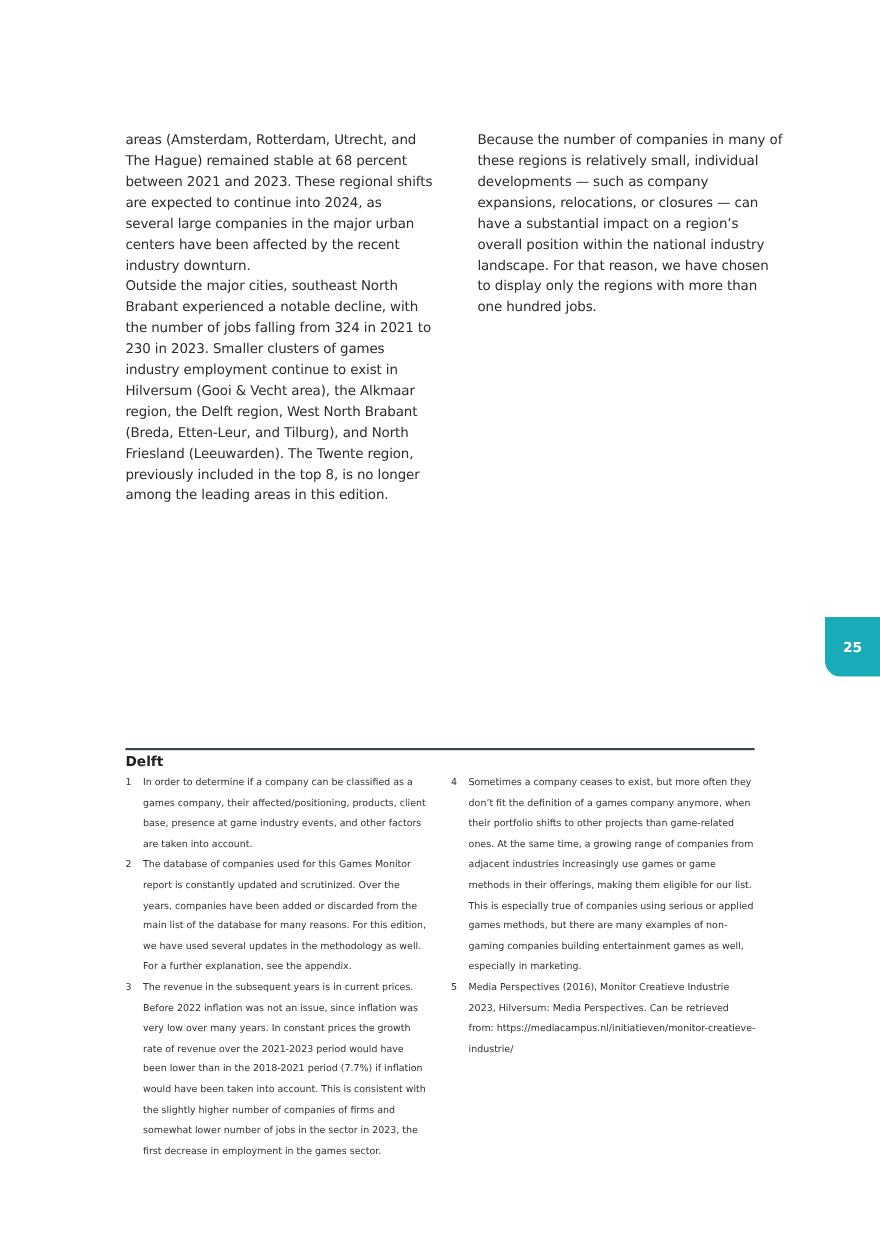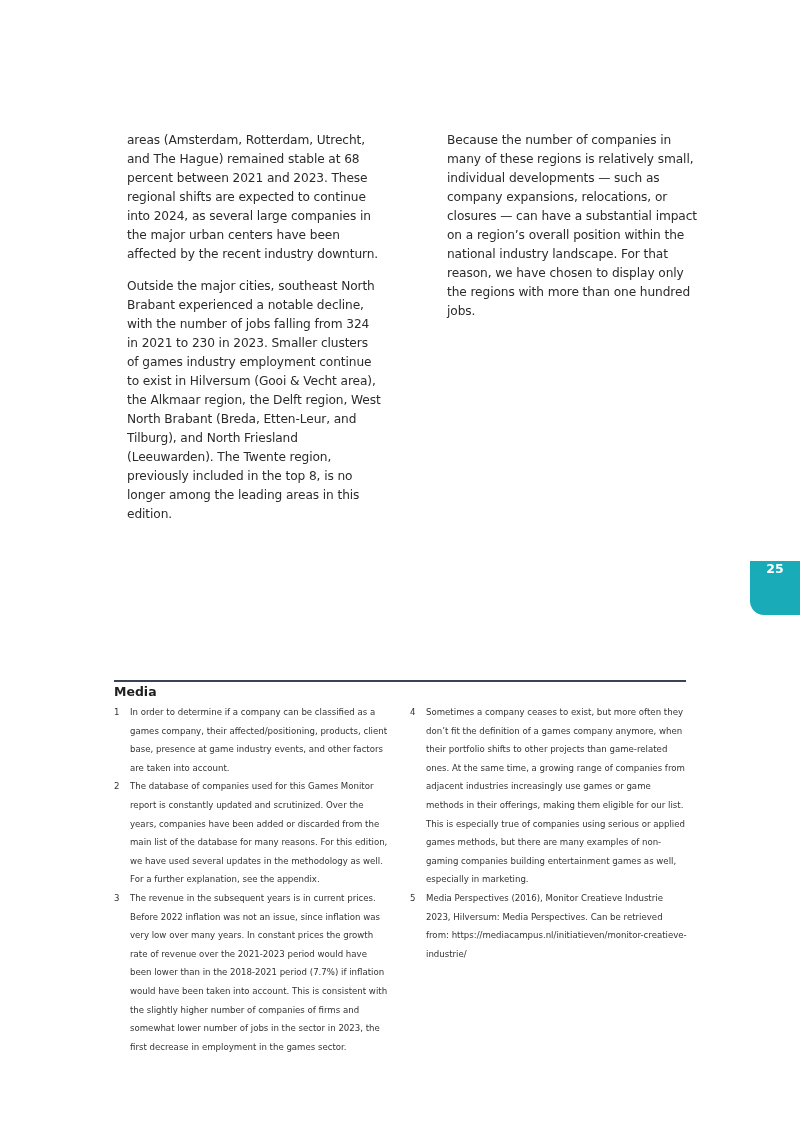--- a/index.html
+++ b/index.html
@@ -16,35 +16,35 @@
       position: absolute;
       top: 118px;
       width: 282px;
       font-size: 12.2px;
       line-height: 19px;
       letter-spacing: -0.1px;
       color: #2b2b2b;
     }
     .body-col.left { left: 114px; width: 280px; }
     .body-col.right { left: 434px; width: 280px; }
-    .body-col p { margin: 13px; }
+    .body-col p { margin: 0; }
 
     .page-tab {
       position: absolute;
       left: 750px;
       top: 561px;
       width: 50px;
       height: 54px;
       background: #1aabb8;
       border-bottom-left-radius: 14px;
       color: #ffffff;
       font-weight: bold;
       font-size: 12.5px;
       display: flex;
-      align-items: flex-start;
+      align-items: center;
       justify-content: center;
     }
 
     .notes-divider {
       position: absolute;
       left: 114px;
       top: 680px;
       width: 572px;
       height: 1.5px;
       background: #3b4255;
@@ -88,21 +88,21 @@
 
   <div class="body-col right">
     <p>Because the number of companies in many of these regions is relatively small, individual developments — such as company expansions, relocations, or closures — can have a substantial impact on a region’s overall position within the national industry landscape. For that reason, we have chosen to display only the regions with more than one hundred jobs.</p>
   </div>
 
   <div class="page-tab">
     <span>25</span>
   </div>
 
   <div class="notes-divider"></div>
-  <div class="notes-title">Media</div>
+  <div class="notes-title">Delft</div>
 
   <div class="notes-col left">
     <div class="note">
       <span class="note-num">1</span>
       <span class="note-text">In order to determine if a company can be classified as a games company, their affected/positioning, products, client base, presence at game industry events, and other factors are taken into account.</span>
     </div>
     <div class="note">
       <span class="note-num">2</span>
       <span class="note-text">The database of companies used for this Games Monitor report is constantly updated and scrutinized. Over the years, companies have been added or discarded from the main list of the database for many reasons. For this edition, we have used several updates in the methodology as well. For a further explanation, see the appendix.</span>
     </div>

